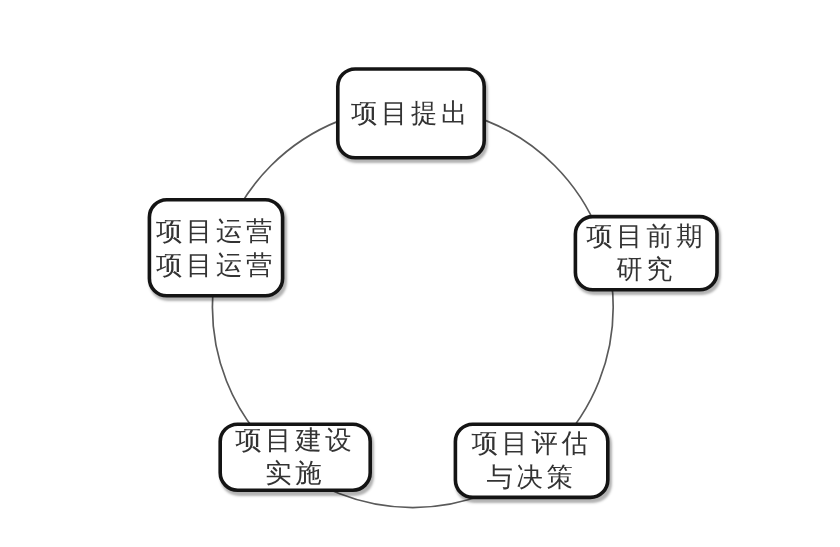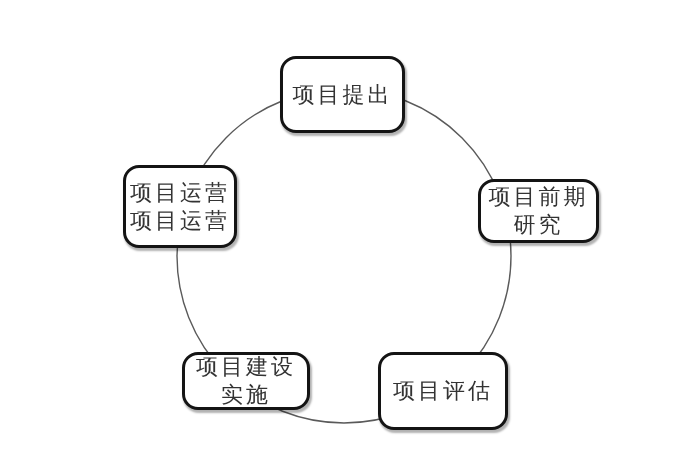--- a/index.html
+++ b/index.html
@@ -39,21 +39,21 @@
     line-height: 28px;
     text-align: center;
     font-family: Liberation Serif, serif;
   }
   .node .line {
     display: block;
     white-space: nowrap;
   }
   .node-top          { left: 280px; top: 56px;  width: 125px; height: 77px; }
   .node-right        { left: 442px; top: 179px; width: 121px; height: 64px; margin-left: 36px; }
-  .node-bottom-right { left: 378px; top: 352px; width: 130px; height: 78px; }
+  .node-bottom-right { left: 378px; top: 352px; width: 130px; height: 64px; }
   .node-bottom-left  { left: 182px; top: 352px; width: 128px; height: 58px; }
   .node-left         { left: 123px; top: 165px; width: 114px; height: 83px; }
 </style>
 </head>
 <body>
 
 <div class="canvas">
 
   <svg class="cycle-svg" viewBox="0 0 700 456" xmlns="http://www.w3.org/2000/svg" aria-hidden="true">
     <circle cx="344" cy="256" r="167" fill="none" stroke="#5a5a5a" stroke-width="1.4"></circle>
@@ -63,20 +63,21 @@
     <span class="line">项目提出</span>
   </div>
 
   <div class="node node-right">
     <span class="line">项目前期</span>
     <span class="line">研究</span>
   </div>
 
   <div class="node node-bottom-right">
     <span class="line">项目评估</span>
+    <span class="line">与决策</span>
   </div>
 
   <div class="node node-bottom-left">
     <span class="line">项目建设</span>
     <span class="line">实施</span>
   </div>
 
   <div class="node node-left">
     <span class="line">项目运营</span>
     <span class="line">项目运营</span>

